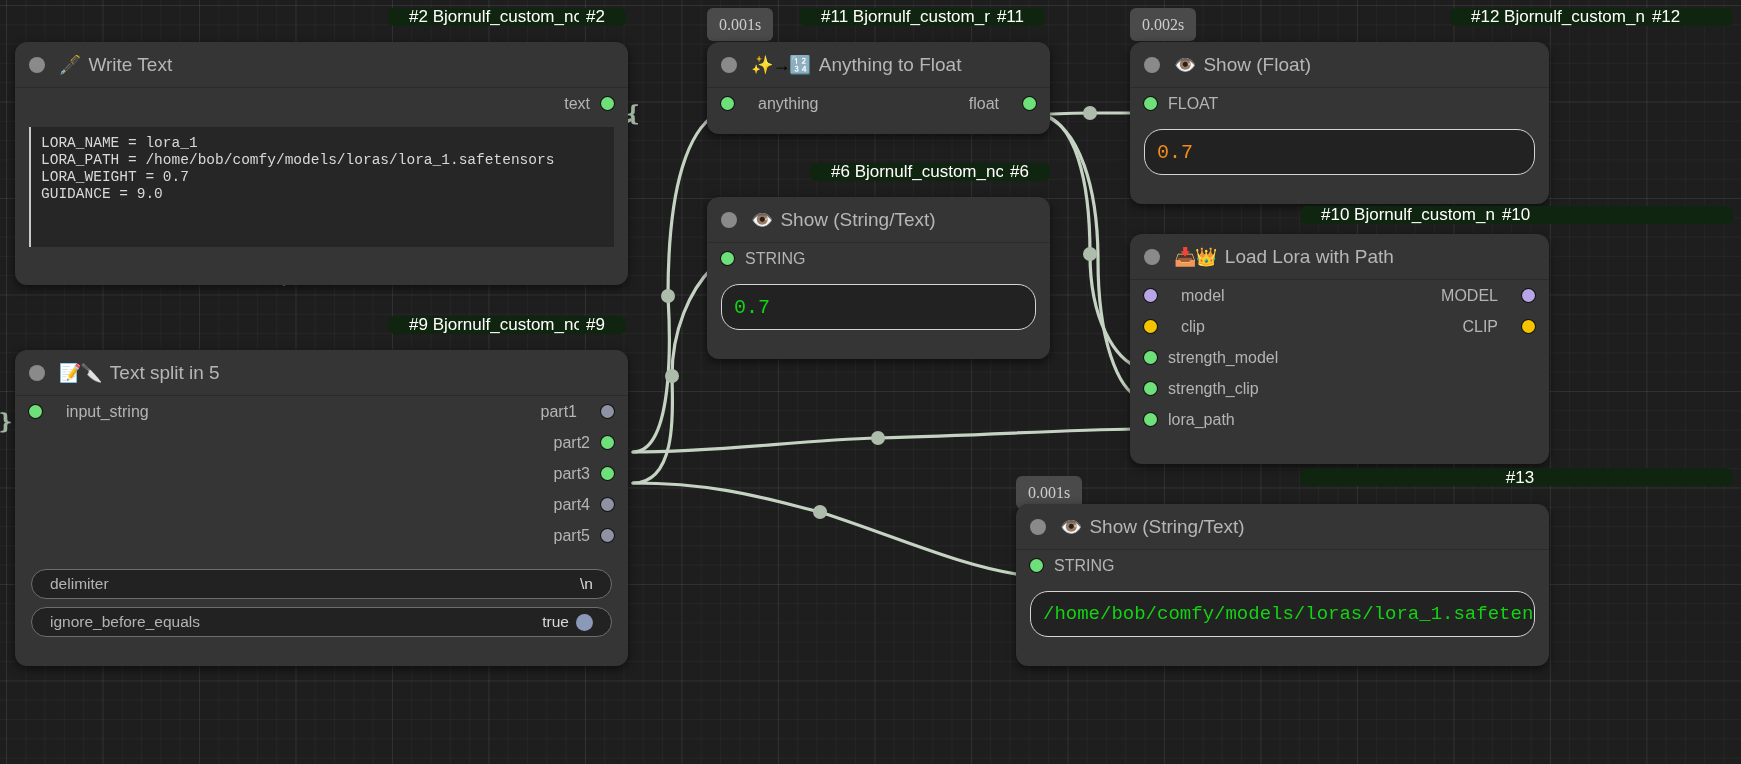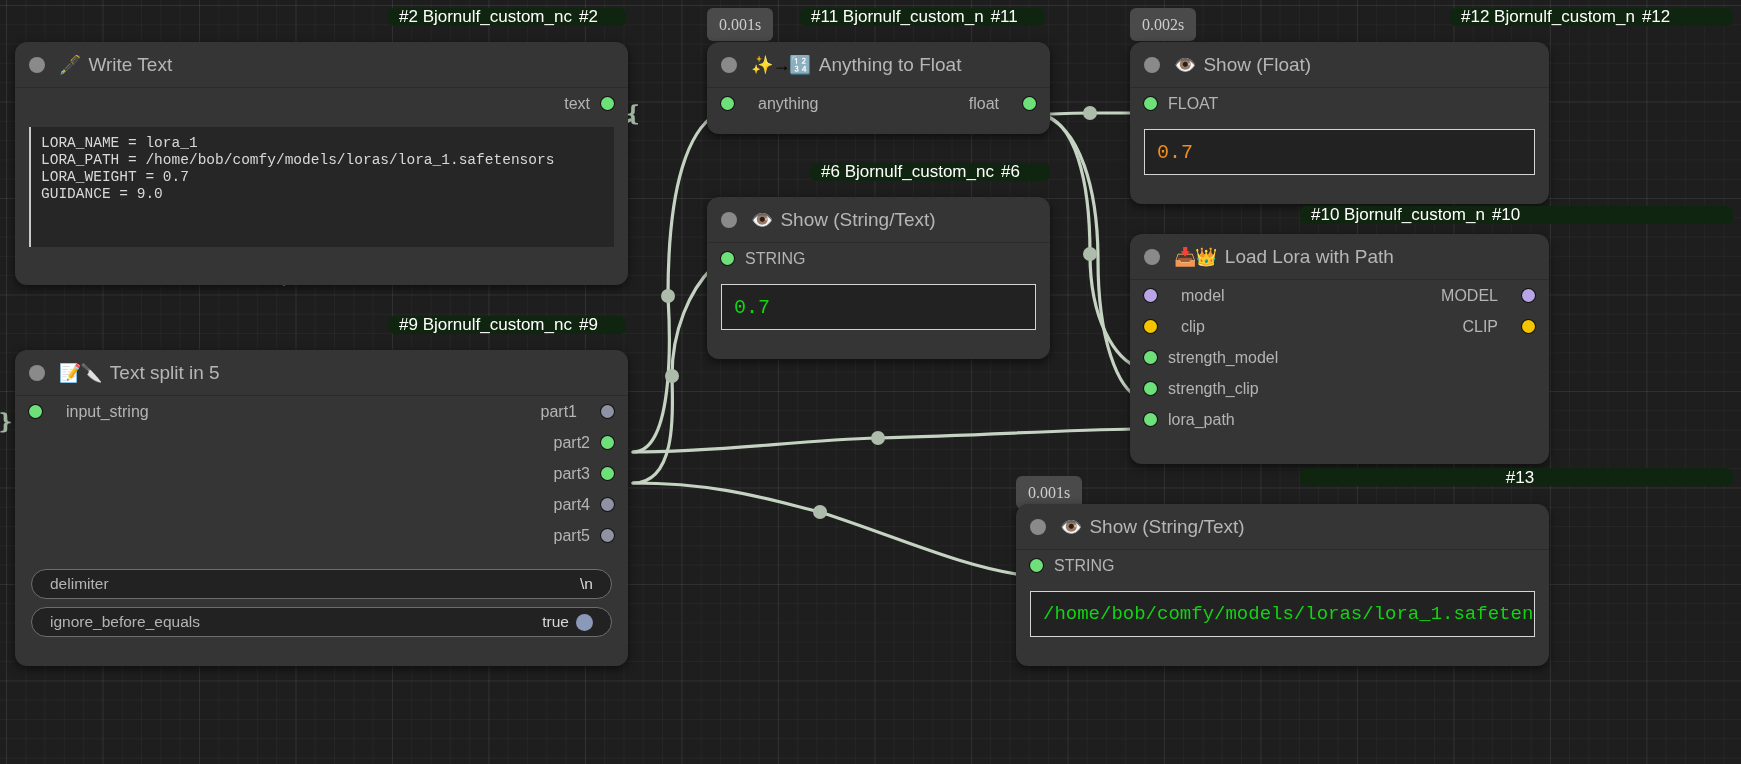--- a/index.html
+++ b/index.html
@@ -101,21 +101,21 @@
     text-align: right;
   }
   .in .slot-label { margin-left: 11px; }
   .out .slot-label { margin-right: 11px; }
   .side { display: flex; align-items: center; gap: 13px; }
 
   
   .textbox {
     background: #222222;
     border: 1px solid #d5d5d5;
-    border-radius: 0;
+    border-radius: 18px;
     box-sizing: border-box;
     font-family: "Liberation Mono", monospace;
     overflow: hidden;
   }
   .code-area {
     background: #262626;
     border: none;
     border-left: 2px solid #c9c9c9;
     border-radius: 0;
     padding: 8px 10px 10px 10px;
@@ -157,21 +157,21 @@
   }
 
   
   .title-badge {
     position: absolute;
     display: flex;
     align-items: center;
     height: 18px;
     background: #10250f;
     border-radius: 6px;
-    padding: 0 11px;
+    padding: 0 21px;
     overflow: hidden;
     box-sizing: border-box;
     white-space: nowrap;
   }
   .title-badge .badge-main {
     font-size: 17px;
     color: #ffffff;
     overflow: hidden;
     text-overflow: clip;
     white-space: nowrap;

